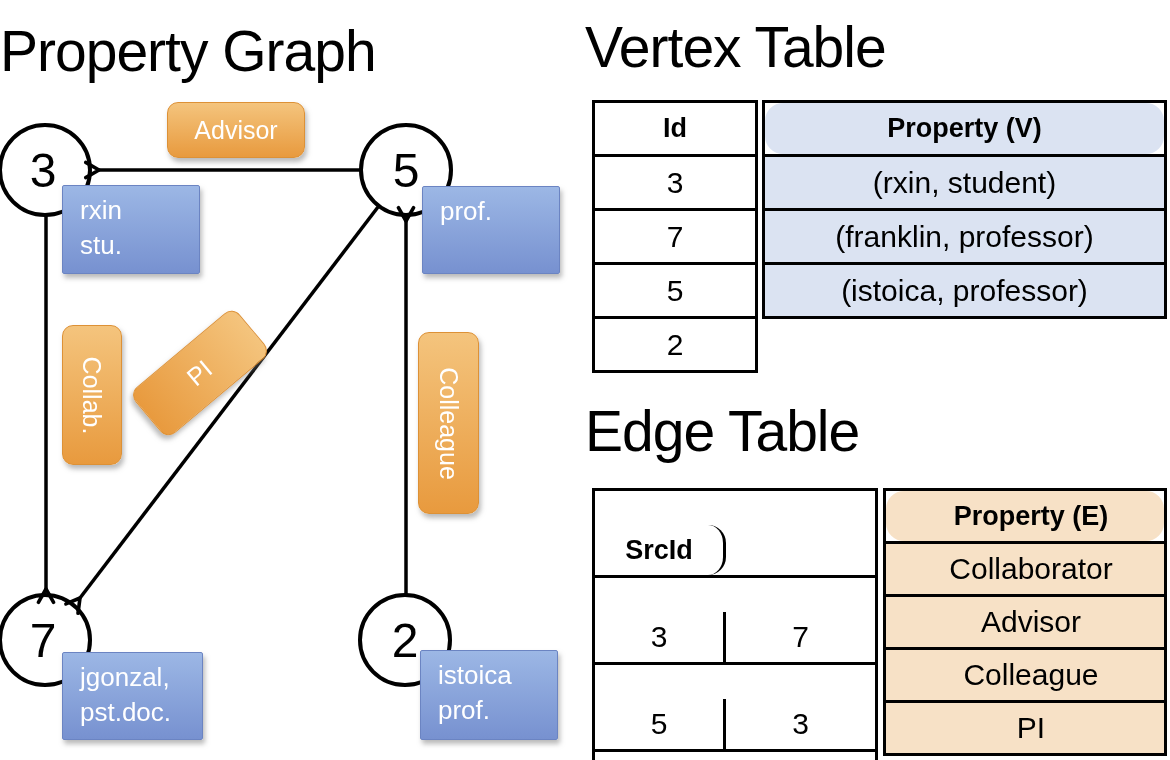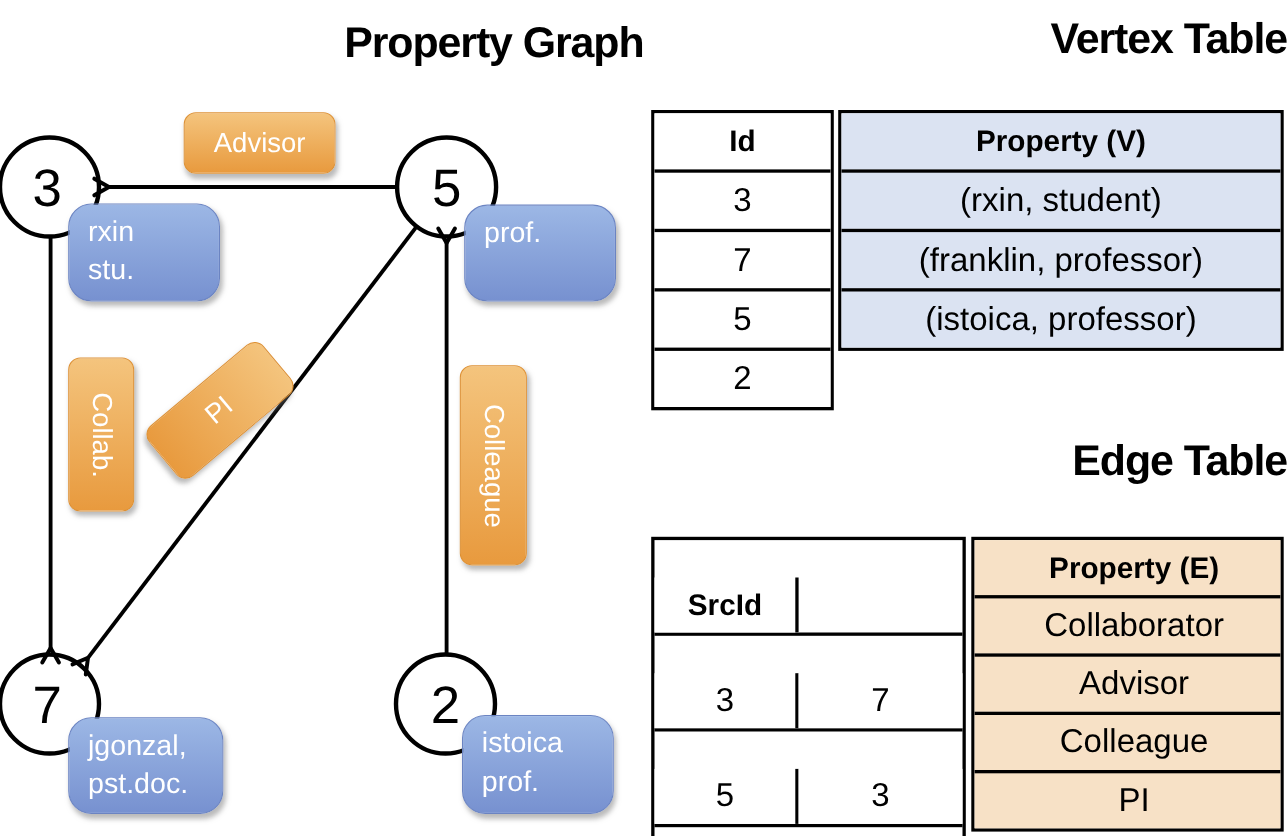--- a/index.html
+++ b/index.html
@@ -1,51 +1,51 @@
 <!DOCTYPE html>
 <html><head>
 <meta charset="utf-8">
 <style>
   html,body{margin:0;padding:0;background:#fff;}
   #canvas{
     position:relative;width:1170px;height:760px;overflow:hidden;
     font-family:"Liberation Sans", sans-serif;color:#000;background:#fff;
   }
   .title{
-    position:absolute;text-align:right;font-size:39px;font-weight:700;
+    position:absolute;text-align:left;font-size:57px;font-weight:400;
     letter-spacing:-1px;white-space:nowrap;
   }
   
   #graph-svg{position:absolute;left:0;top:0;}
   
   .elabel{
     position:absolute;display:flex;align-items:center;justify-content:center;
     background:linear-gradient(#f4c47d,#e89a3e);
     border:1px solid #dd9136;border-radius:11px;color:#fff;
     font-size:25px;box-shadow:2px 4px 5px rgba(130,130,130,.55);
   }
   .elabel .vtxt{transform:rotate(90deg);white-space:nowrap;}
   #pi-label{transform:rotate(50deg);}
   #pi-label .pitxt{transform:rotate(-90deg);white-space:nowrap;}
   
   .vprop{
     position:absolute;box-sizing:border-box;padding:7px 6px 0 17px;
     background:linear-gradient(#9cb7e5,#7791d0);
-    border:1px solid #6b84c2;border-radius:21px;color:#fff;
+    border:1px solid #6b84c2;border-radius:2px;color:#fff;
     font-size:26px;line-height:35px;box-shadow:2px 4px 5px rgba(130,130,130,.55);
   }
   .vprop div{white-space:nowrap;}
   
   .tblock{position:absolute;box-sizing:border-box;border:3px solid #000;background:#fff;}
   .tcell{
     height:51px;border-top:3px solid #000;display:flex;align-items:center;
     justify-content:center;font-size:30px;background:#fff;
   }
   .tcell:first-child,.trow:first-child{border-top:none;}
-  .th{font-weight:bold;font-size:27px;}
+  .th{font-weight:bold;font-size:27px;border-radius:18px;}
   .bluefill .tcell{background:#dbe3f2;}
   .tanfill .tcell{background:#f7e1c6;padding-left:12px;}
   .edge-t .tcell{height:50px;}
   .trow{display:flex;border-top:3px solid #000;}
   .trow .tcell{border-top:none;flex:1;margin-top:34px;}
   .trow .c-src{border-right:3px solid #000;flex:0 0 128px;}
 </style>
 </head>
 <body>
 

